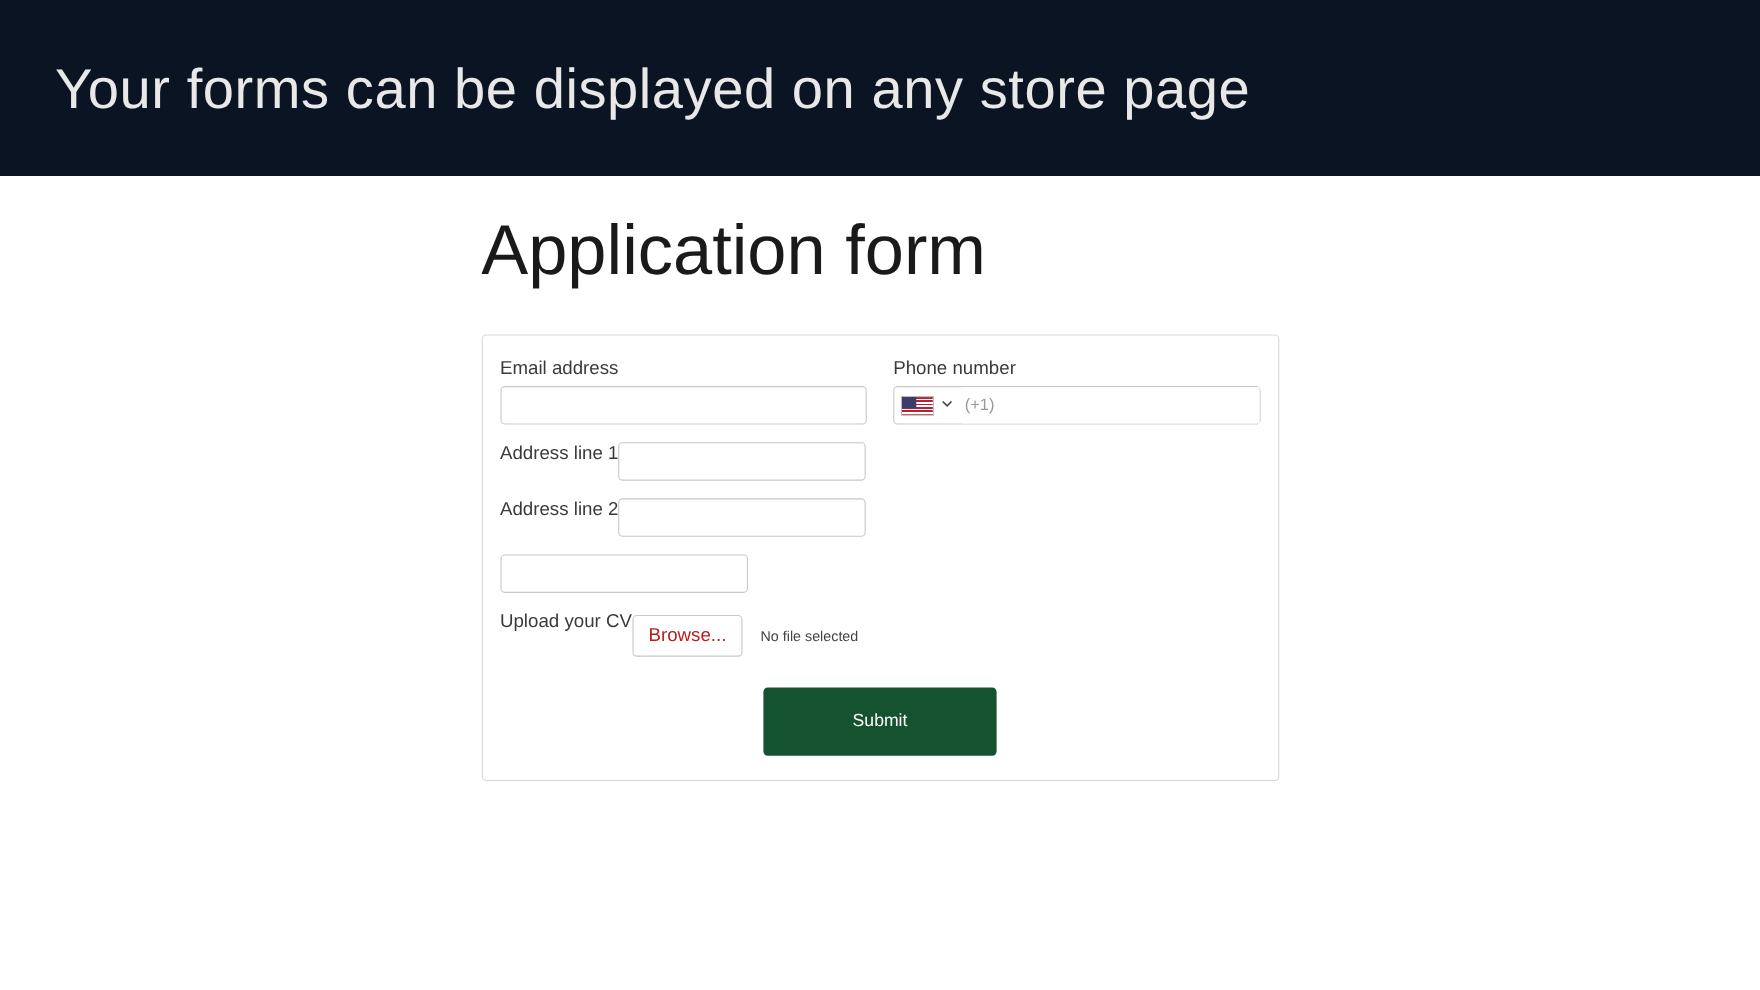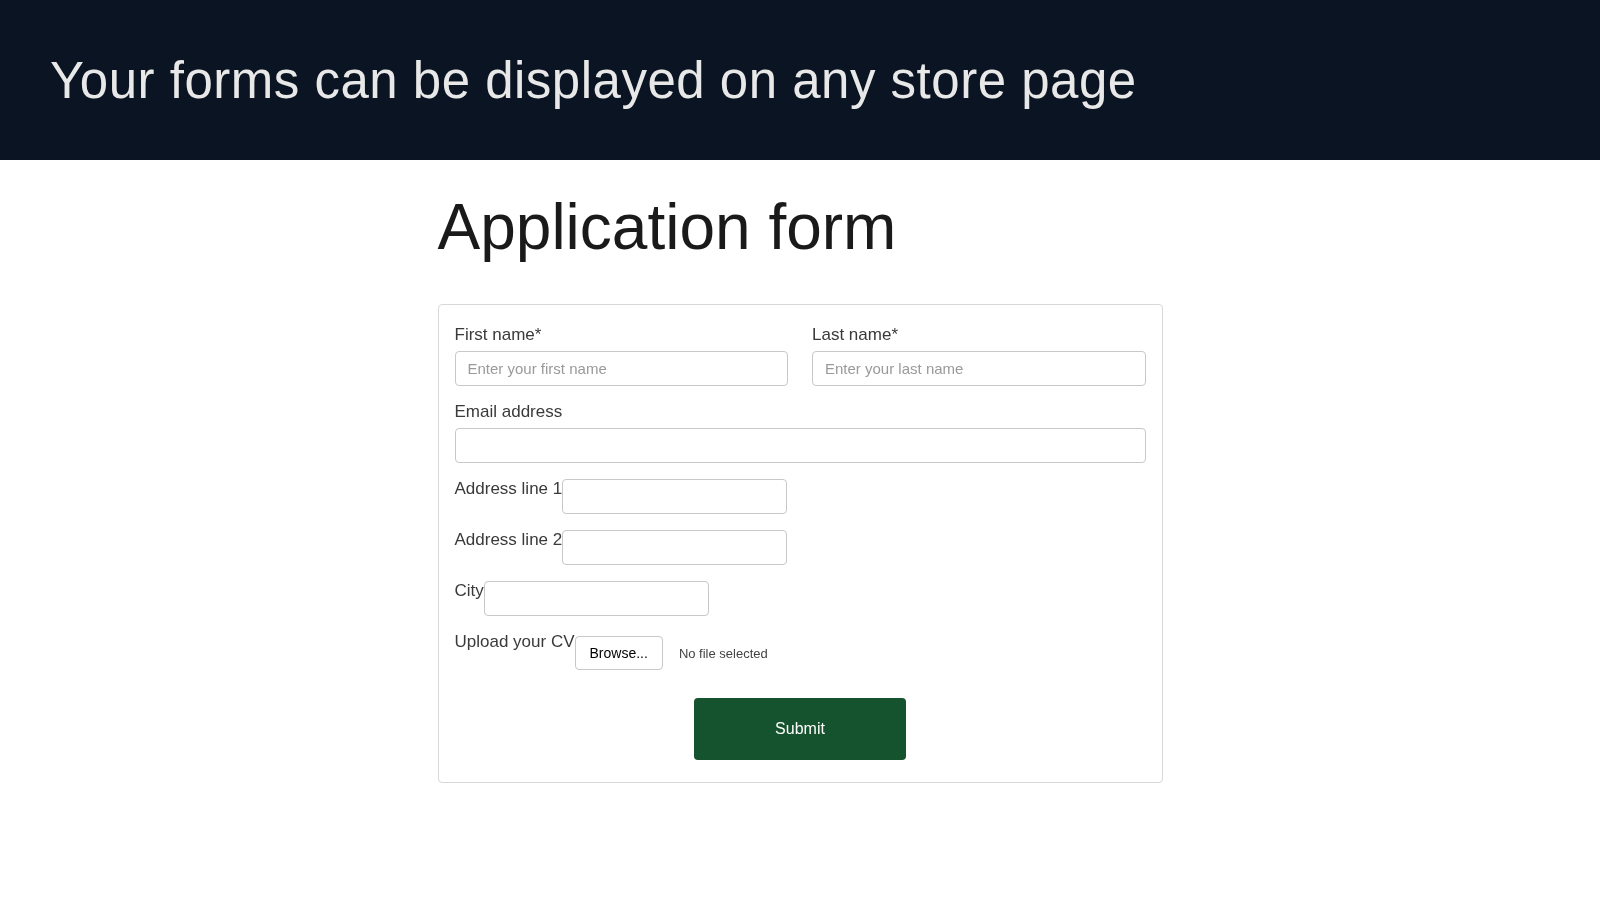--- a/index.html
+++ b/index.html
@@ -139,22 +139,22 @@
       display: flex;
       align-items: center;
       gap: 16px;
       margin-top: 4px;
     }
     .browse-btn {
       border: 1px solid #c8c8c8;
       background: #fff;
       border-radius: 4px;
       padding: 8px 14px;
-      font-size: 14px;
-      color: #000000;
+      font-size: 17px;
+      color: #b91c1c;
       cursor: pointer;
     }
     .no-file {
       font-size: 13px;
       color: #444;
     }
     .submit-row {
       display: flex;
       justify-content: center;
       margin-top: 28px;
@@ -176,50 +176,54 @@
 <div class="header">
   <div class="header-title">Your forms can be displayed on any store page</div>
 </div>
 
 <div class="content">
   <div class="form-wrapper">
     <h1 class="form-title">Application form</h1>
 
     <div class="form-card">
 
-      <div class="form-row">
-        <div class="form-group">
-          <label class="form-label">First name*</label>
-          <input class="form-input" type="text" placeholder="Enter your first name" style="">
-        </div>
-        <div class="form-group">
-          <label class="form-label">Last name*</label>
-          <input class="form-input" type="text" placeholder="Enter your last name" style="">
-        </div>
-      </div>
 
       <div class="form-row">
         <div class="form-group">
           <label class="form-label">Email address</label>
           <input class="form-input" type="text" style="">
         </div>
+        <div class="form-group">
+          <label class="form-label">Phone number</label>
+          <div class="phone-wrapper">
+            <span class="flag">
+              <span class="flag-stripes"></span>
+              <span class="flag-canton"></span>
+            </span>
+            <span class="chevron">
+              <svg width="12" height="12" viewBox="0 0 12 12">
+                  <path d="M2 4 L6 8 L10 4" stroke="#444" stroke-width="1.5" fill="none"></path>
+                </svg>
+            </span>
+            <input class="phone-input" type="text" placeholder="(+1)" style="">
+          </div>
+        </div>
       </div>
 
       <div class="form-group-full">
         <label class="form-label">Address line 1</label>
         <input class="form-input" type="text" style="">
       </div>
 
       <div class="form-group-full">
         <label class="form-label">Address line 2</label>
         <input class="form-input" type="text" style="">
       </div>
 
       <div class="form-group-full">
-        <label class="form-label">City</label>
         <input class="form-input" type="text" style="">
       </div>
 
       <div class="form-group-full" style="margin-bottom:0;">
         <label class="form-label">Upload your CV</label>
         <div class="upload-row">
           <button class="browse-btn">Browse...</button>
           <span class="no-file">No file selected</span>
         </div>
       </div>

